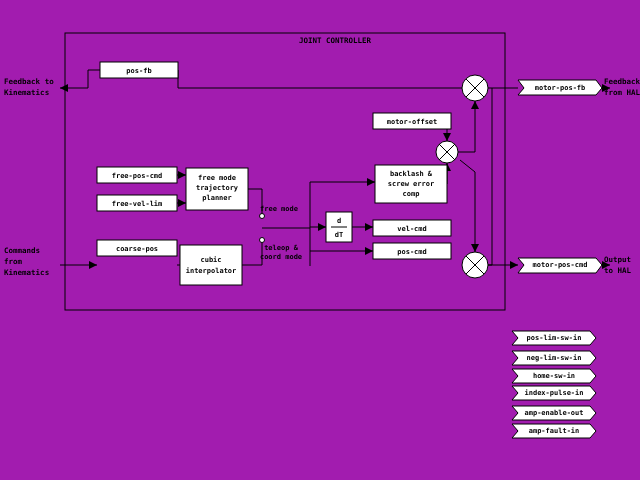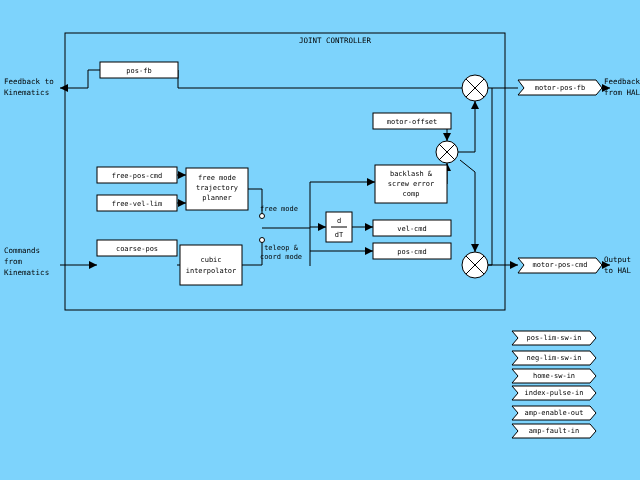--- a/index.html
+++ b/index.html
@@ -4,23 +4,24 @@
 <style>
   html, body {
     margin: 0;
     padding: 0;
     background: #ffffff;
   }
   #root {
     position: relative;
     width: 640px;
     height: 480px;
-    background: #7dd3fc;
+    background: #a21caf;
     font-family: "DejaVu Sans Mono", monospace;
     overflow: hidden;
+    font-weight: bold;
   }
   #diagram-svg {
     position: absolute;
     left: 0;
     top: 0;
     width: 640px;
     height: 480px;
   }
   .box-label, .free-text, .hal-label {
     font-family: "DejaVu Sans Mono", monospace;

